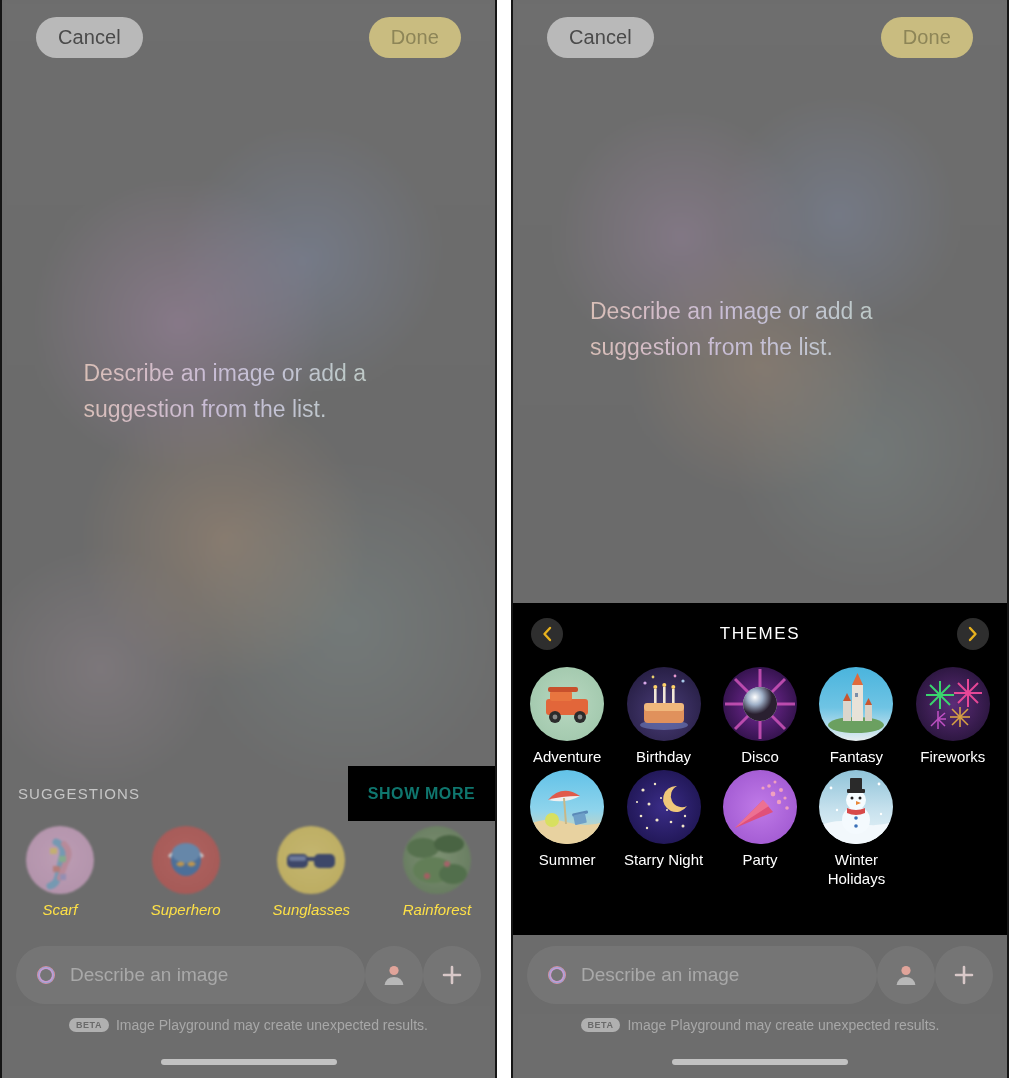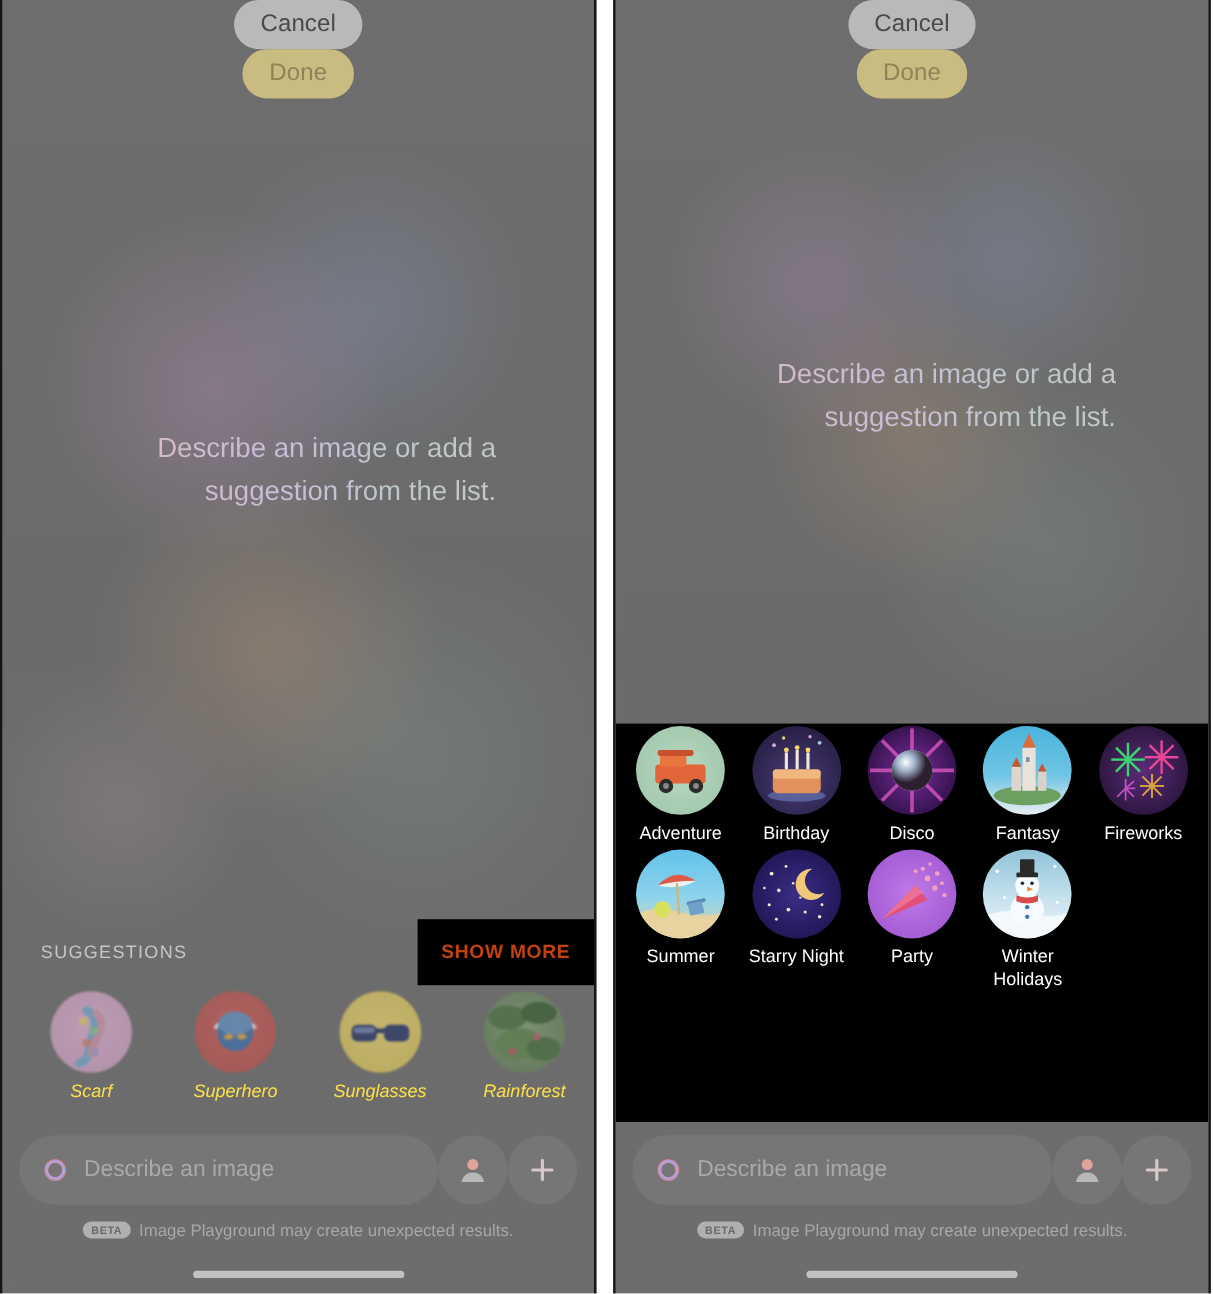--- a/index.html
+++ b/index.html
@@ -61,21 +61,20 @@
   .topbar {
     position: absolute;
     top: 0; left: 0; right: 0;
     height: 74px;
     display: flex;
     align-items: center;
     justify-content: space-between;
     padding: 0 34px;
     box-sizing: border-box;
     z-index: 6;
-    flex-direction: column;
   }
   .pill {
     border: none;
     border-radius: 999px;
     font-size: 20px;
     font-family: "Liberation Sans", sans-serif;
     padding: 9px 22px;
     cursor: pointer;
     letter-spacing: 0.1px;
   }
@@ -87,41 +86,41 @@
     background: #c9bc80;
     color: #8d8557;
   }
 
   
   .prompt {
     position: absolute;
     left: 50%;
     transform: translateX(-50%);
     width: 330px;
-    text-align: right;
+    text-align: left;
     font-size: 23px;
     line-height: 1.55;
     font-family: "Liberation Sans", sans-serif;
     background-image: linear-gradient(95deg,
         #d9bfb6 0%, #d4bcc6 18%, #c9bdd6 38%,
         #c3c2d4 58%, #bdc9c9 78%, #c4c9c2 100%);
     -webkit-background-clip: text;
     background-clip: text;
     color: transparent;
     -webkit-text-fill-color: transparent;
     filter: blur(0.35px);
     z-index: 4;
   }
   .panel-left .prompt  { top: 356px; }
   .panel-right .prompt { top: 294px; width: 340px; }
 
   
   .suggestions {
     position: absolute;
-    left: 16px; right: 0;
+    left: 0; right: 0;
     bottom: 160px;
     z-index: 5;
   }
   .sugg-head {
     display: flex;
     align-items: center;
     justify-content: space-between;
     padding: 0 16px 0 16px;
     height: 30px;
   }
@@ -136,21 +135,21 @@
     right: 0;
     top: -12px;
     width: 147px;
     height: 55px;
     background: #000000;
     display: flex;
     align-items: center;
     justify-content: center;
   }
   .show-more {
-    color: #c2410c;
+    color: #0f766e;
     font-size: 16px;
     font-weight: bold;
     letter-spacing: 0.6px;
     font-family: "Liberation Sans", sans-serif;
     cursor: pointer;
   }
   .sugg-row {
     display: flex;
     justify-content: space-between;
     padding: 18px 12px 0 12px;
@@ -456,20 +455,33 @@
       <button class="pill pill-cancel">Cancel</button>
       <button class="pill pill-done">Done</button>
     </div>
 
     <div class="prompt">
       <span>Describe an image or add a</span>
       <span>suggestion from the list.</span>
     </div>
 
     <div class="themes">
+      <div class="themes-head">
+        <div class="nav-btn">
+          <svg width="13" height="16" viewBox="0 0 13 16">
+            <path d="M9 2 L3.5 8 L9 14" stroke="#e8b21f" stroke-width="2.4" fill="none" stroke-linecap="round" stroke-linejoin="round"></path>
+          </svg>
+        </div>
+        <div class="themes-title">THEMES</div>
+        <div class="nav-btn">
+          <svg width="13" height="16" viewBox="0 0 13 16">
+            <path d="M4 2 L9.5 8 L4 14" stroke="#e8b21f" stroke-width="2.4" fill="none" stroke-linecap="round" stroke-linejoin="round"></path>
+          </svg>
+        </div>
+      </div>
 
       <div class="theme-grid">
 
         <div class="theme-item">
           <div class="theme-thumb th-adventure">
             <svg class="tart" viewBox="0 0 74 74">
               <rect x="16" y="32" width="42" height="16" rx="3" fill="#e2663a"></rect>
               <rect x="20" y="24" width="22" height="10" rx="2" fill="#e8753f"></rect>
               <rect x="18" y="20" width="30" height="5" rx="2" fill="#c8502c"></rect>
               <circle cx="25" cy="50" r="6" fill="#2b2b2b"></circle>

